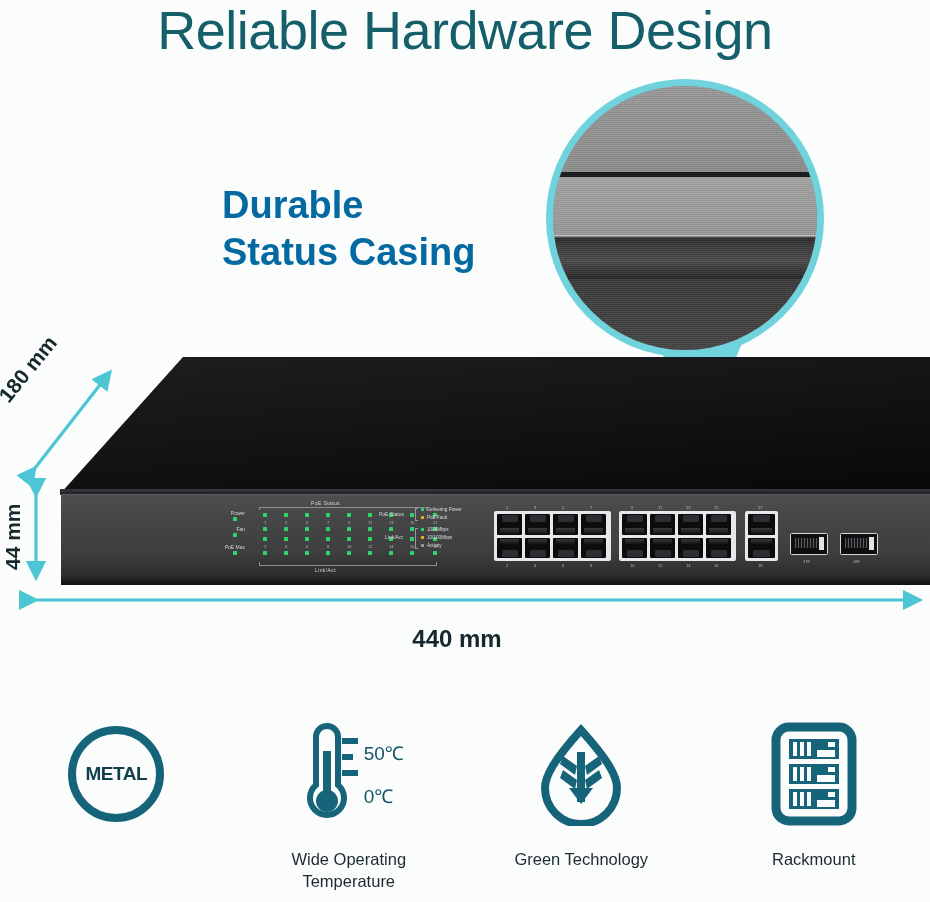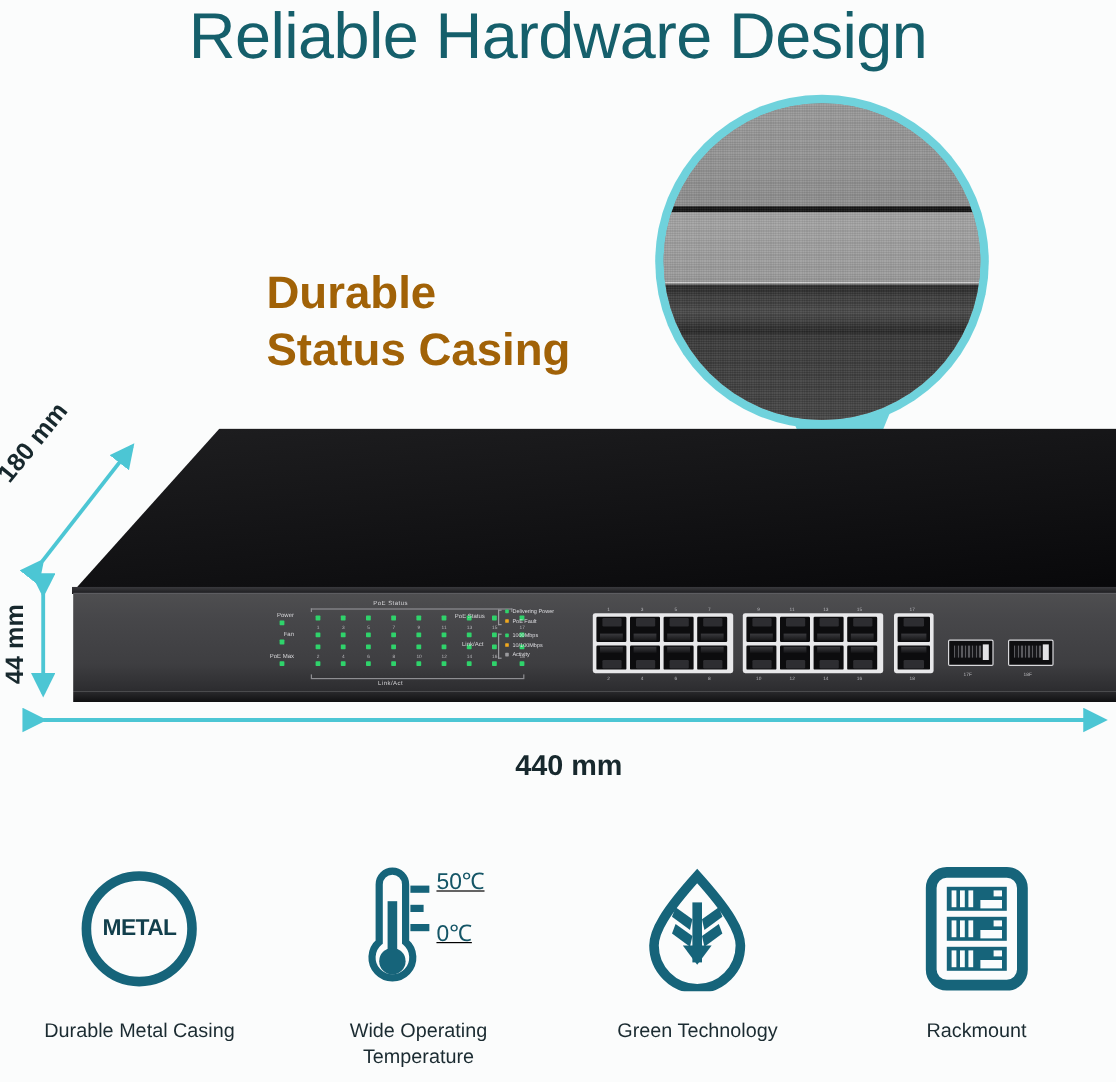--- a/index.html
+++ b/index.html
@@ -18,22 +18,21 @@
     font-size: 54px; font-weight: 400; letter-spacing: -0.5px;
     color: #155f6b;
     line-height: 68px;
     white-space: nowrap;
   }
 
   
   .subhead {
     position: absolute; left: 222px; top: 182px;
     font-size: 38px; font-weight: bold; line-height: 47px;
-    color: #a16207;
-    margin-top: 40px;
+    color: #0369a1;
   }
 
   
   .cone {
     position: absolute; left: 616px; top: 240px;
     width: 0; height: 0;
     border-left: 84px solid transparent;
     border-right: 84px solid transparent;
     border-top: 206px solid #6fd2dc;
     z-index: 1;
@@ -147,37 +146,37 @@
   }
   .sfp::after {
     content: ""; position: absolute; right: 8%; top: 16%; width: 14%; height: 64%;
     background: #e2e2e5;
   }
 
   
   .dim-label { position: absolute; font-weight: bold; color: #17282d; }
   .dim-180 { left: -6px; top: 392px; font-size: 21px; transform: rotate(-51deg); transform-origin: left top; z-index: 4;}
   .dim-44  { left: 1px; top: 570px; font-size: 21px; transform: rotate(-90deg); transform-origin: left top; z-index: 4;}
-  .dim-440 { left: 17px; top: 625px; width: 914px; text-align: center; font-size: 24px; }
+  .dim-440 { left: 0; top: 625px; width: 914px; text-align: center; font-size: 24px; }
 
   svg.arrows { position: absolute; left: 0; top: 0; width: 930px; height: 902px; z-index: 4; pointer-events: none; }
 
   
   .features { position: absolute; left: 0; top: 718px; width: 930px; display: flex; }
   .feat { flex: 1; display: flex; flex-direction: column; align-items: center; }
   .feat-icon { height: 112px; display: flex; align-items: center; justify-content: center; }
   .feat-cap {
     margin-top: 18px; font-size: 16.5px; color: #1b2b31; text-align: center; line-height: 22px;
   }
   .metal-circle {
     width: 96px; height: 96px; border-radius: 50%;
     border: 8px solid #16647a; display: flex; align-items: center; justify-content: center;
   }
   .metal-word { font-size: 19px; font-weight: bold; color: #123f4c; letter-spacing: -0.5px; }
-  .temp-row { display: flex; gap: 4px; text-decoration: underline; }
+  .temp-row { display: flex; align-items: center; gap: 4px; }
   .temp-vals { display: flex; flex-direction: column; gap: 17px; font-size: 19px; color: #145566; margin-left: 2px; }
 </style>
 </head>
 <body>
 
 <div id="stage">
 
   <div class="headline">Reliable Hardware Design</div>
 
   <div class="subhead">
@@ -373,21 +372,20 @@
   <div class="dim-label dim-440">440 mm</div>
 
   <div class="features">
 
     <div class="feat">
       <div class="feat-icon">
         <div class="metal-circle">
           <span class="metal-word">METAL</span>
         </div>
       </div>
-      <div class="feat-cap">Durable Metal Casing</div>
     </div>
 
     <div class="feat">
       <div class="feat-icon">
         <div class="temp-row">
           <svg width="64" height="106" viewBox="0 0 64 106">
             <path d="M22 16 a11 11 0 0 1 22 0 V64 a17 17 0 1 1 -22 0 Z" fill="none" stroke="#16647a" stroke-width="6"></path>
             <rect x="29" y="30" width="8" height="46" fill="#16647a"></rect>
             <circle cx="33" cy="80" r="11" fill="#16647a"></circle>
             <rect x="48" y="17" width="16" height="6" fill="#16647a"></rect>

